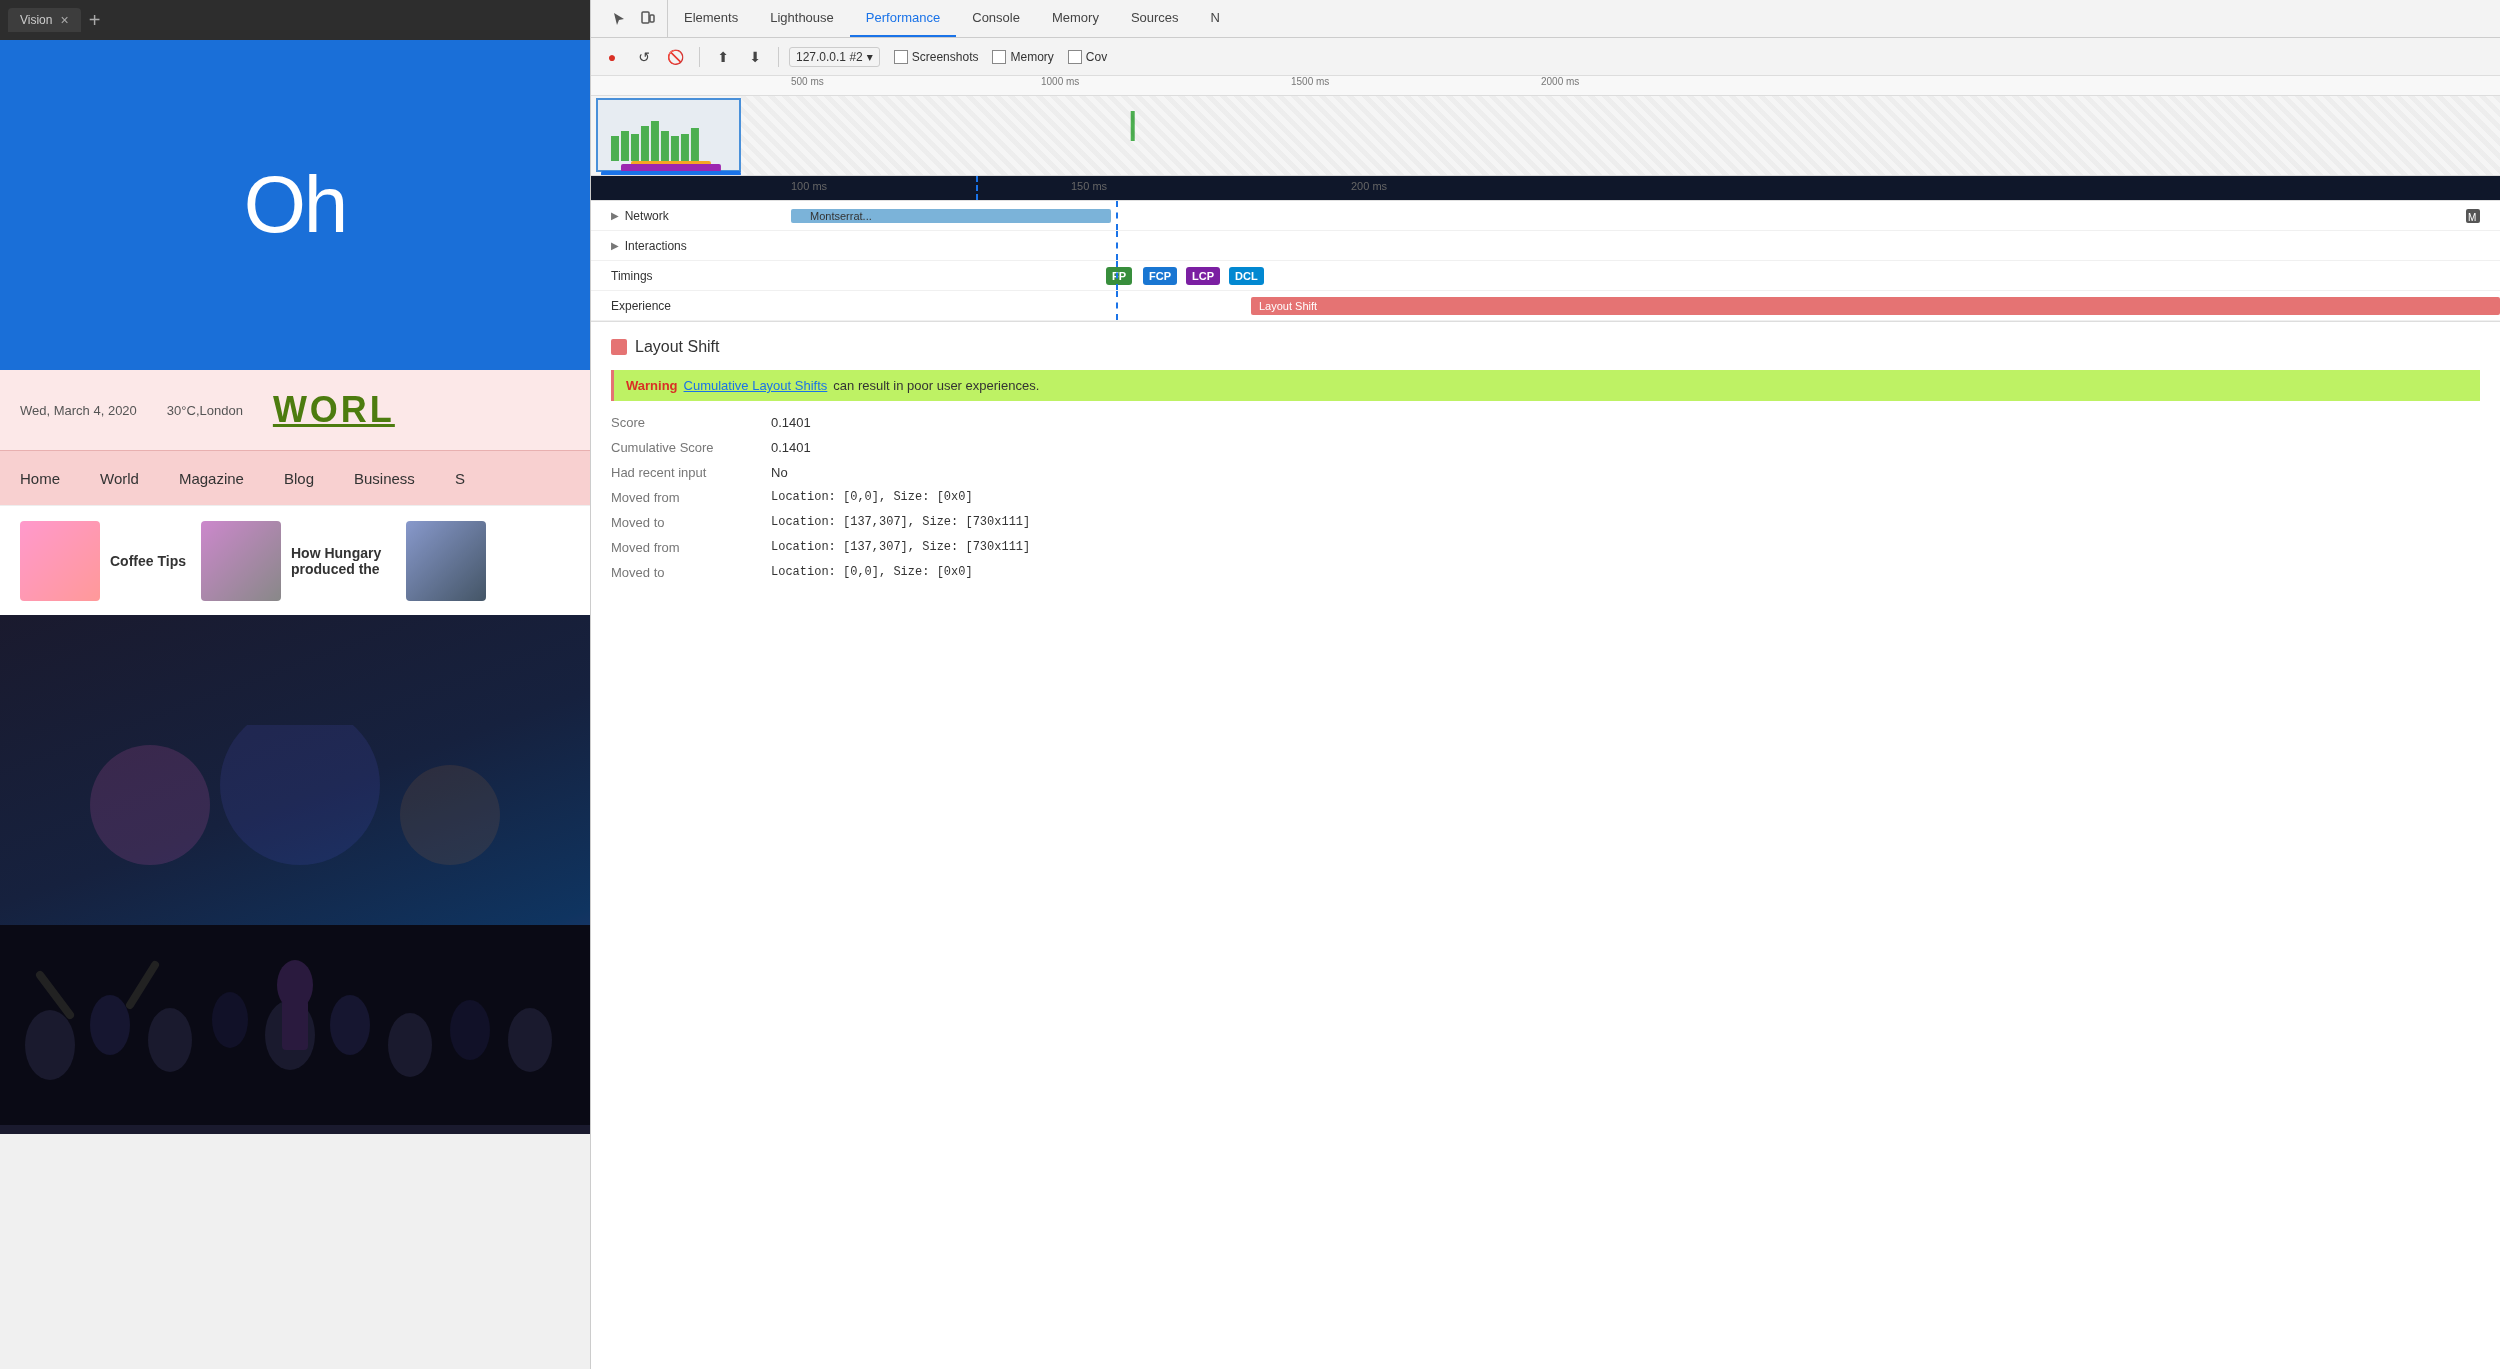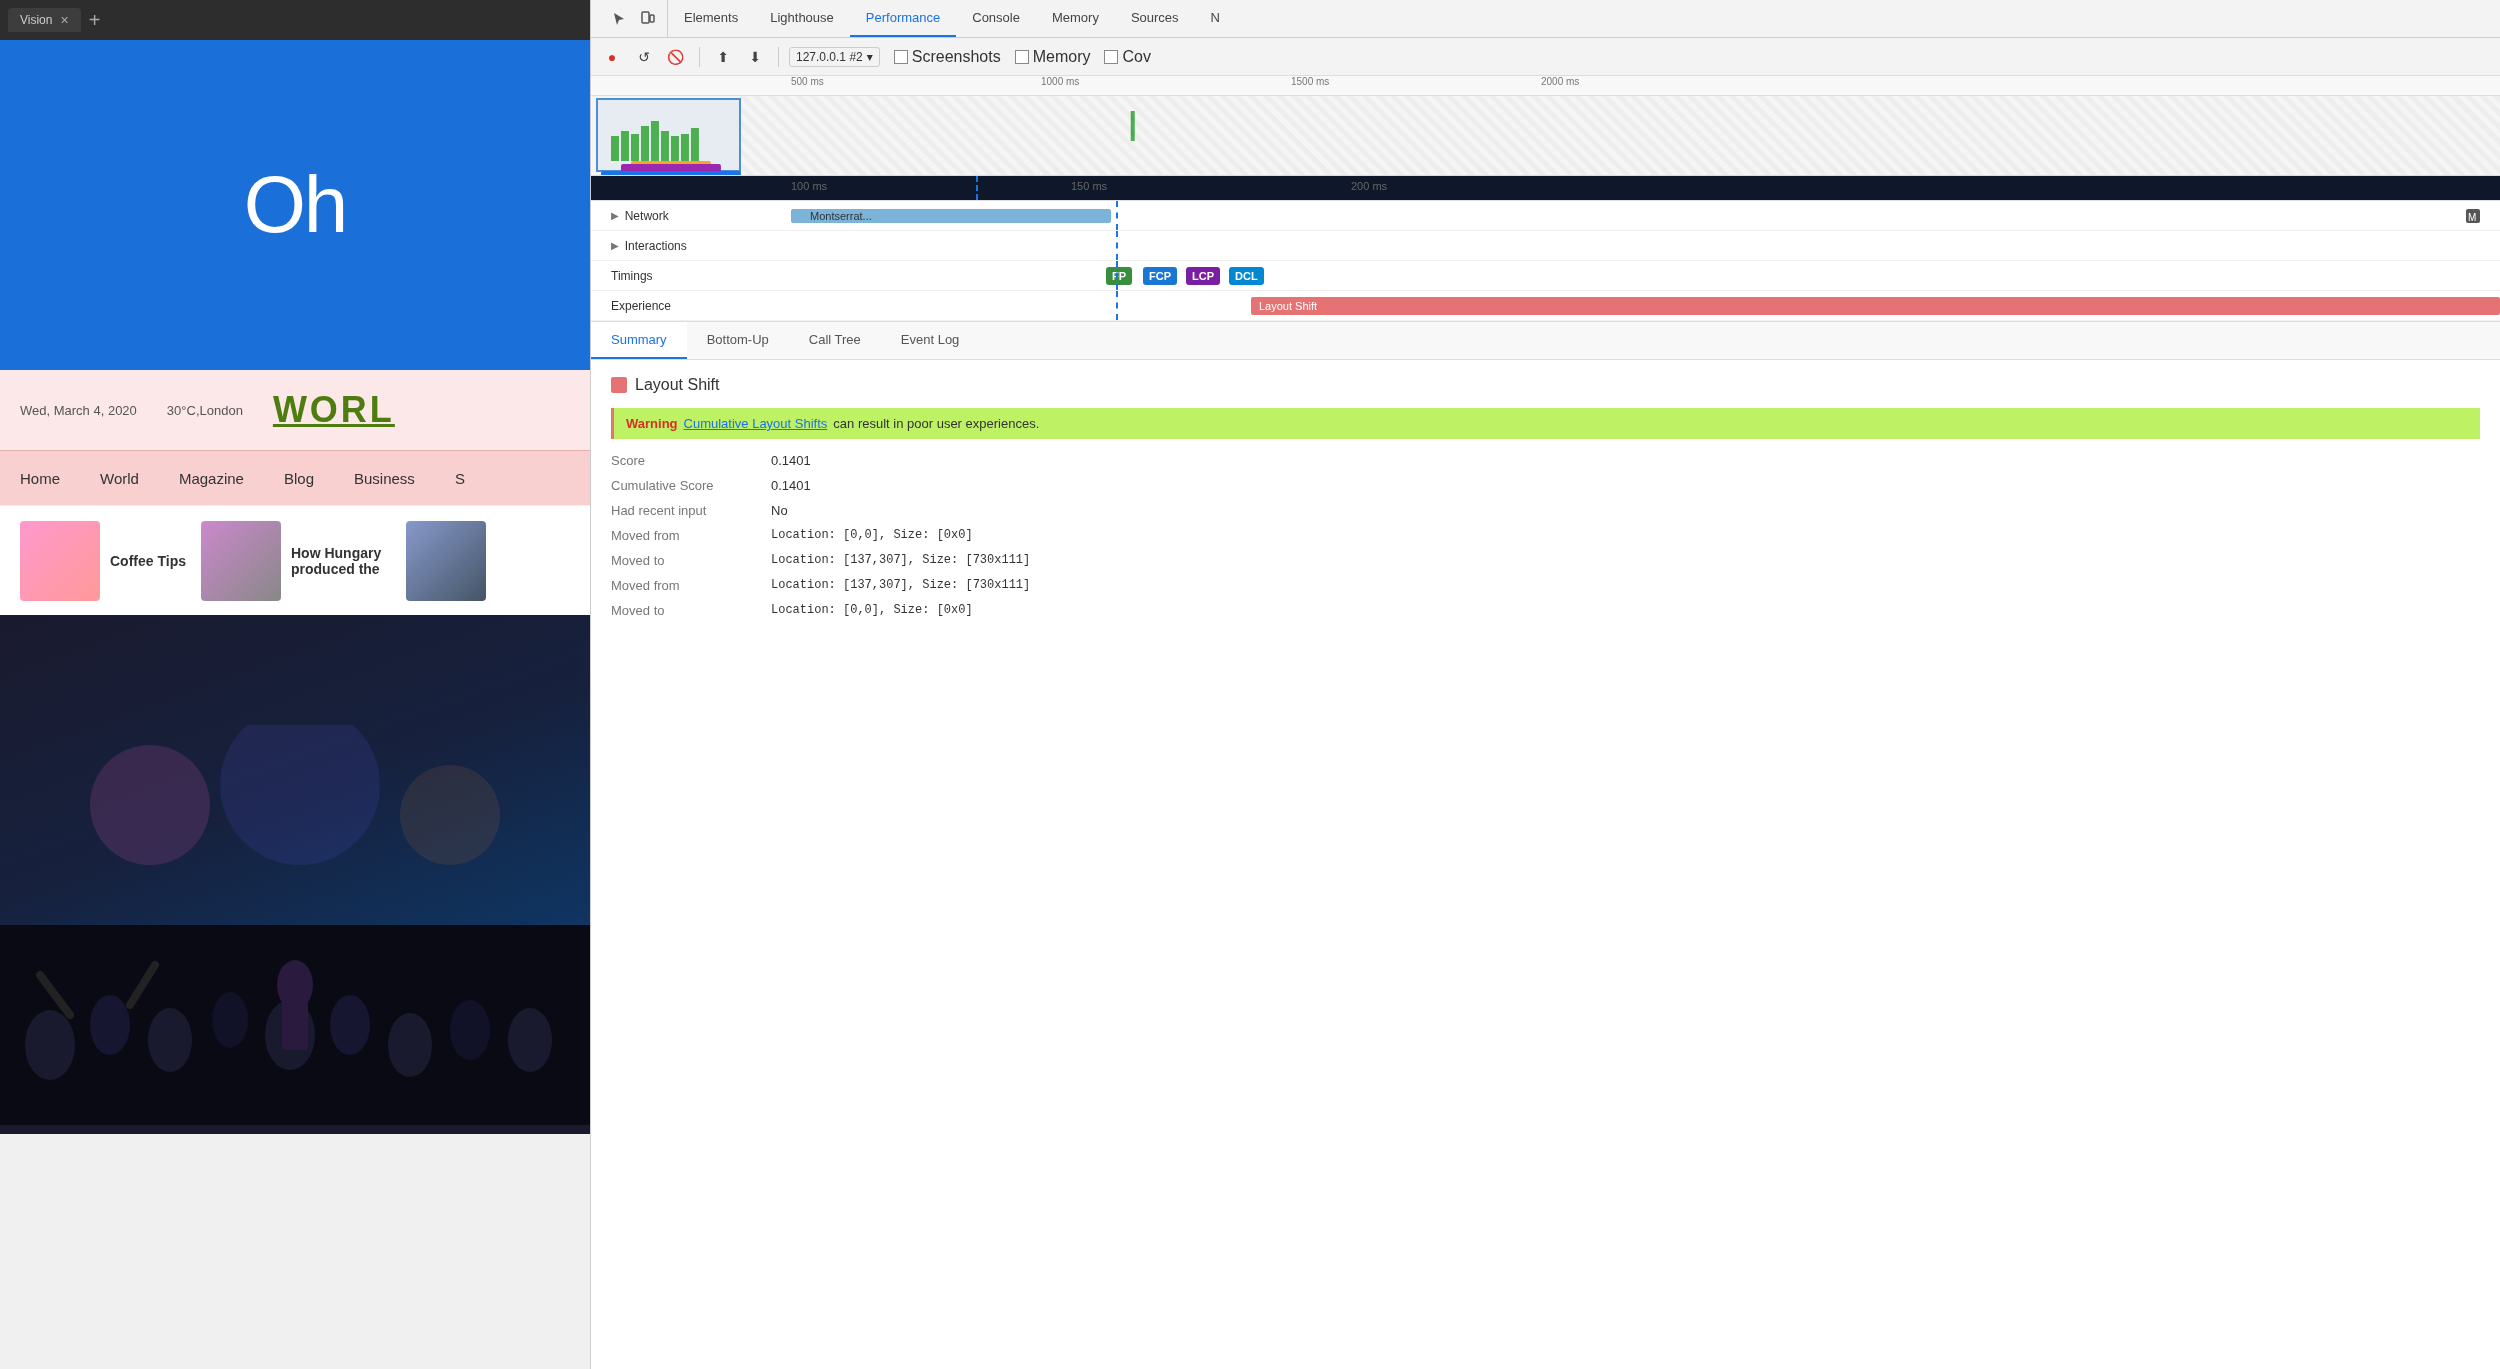--- a/index.html
+++ b/index.html
@@ -271,21 +271,21 @@
       color: #333;
       display: flex;
       align-items: center;
       gap: 4px;
     }
 
     .screenshots-label {
       display: flex;
       align-items: center;
       gap: 4px;
-      font-size: 16px;
+      font-size: 12px;
       color: #333;
       margin-left: 8px;
     }
 
     .checkbox {
       width: 14px;
       height: 14px;
       border: 1px solid #888;
       background: white;
     }
@@ -753,34 +753,20 @@
       </div>
       <div class="row-content">
         <div class="layout-shift-bar" style="left:520px;right:0;">
           <span>Layout Shift</span>
         </div>
         <div class="dashed-line" style="left:385px;"></div>
       </div>
     </div>
   </div>
 
-  <div class="bottom-tabs">
-    <div class="bottom-tab active">
-      <span>Summary</span>
-    </div>
-    <div class="bottom-tab">
-      <span>Bottom-Up</span>
-    </div>
-    <div class="bottom-tab">
-      <span>Call Tree</span>
-    </div>
-    <div class="bottom-tab">
-      <span>Event Log</span>
-    </div>
-  </div>
 
   <div class="details-panel">
 
     <div class="details-title">
       <div class="shift-icon"></div>
       <span class="details-title-text">Layout Shift</span>
     </div>
 
     <div class="warning-box">
       <span class="warning-label">Warning</span>

